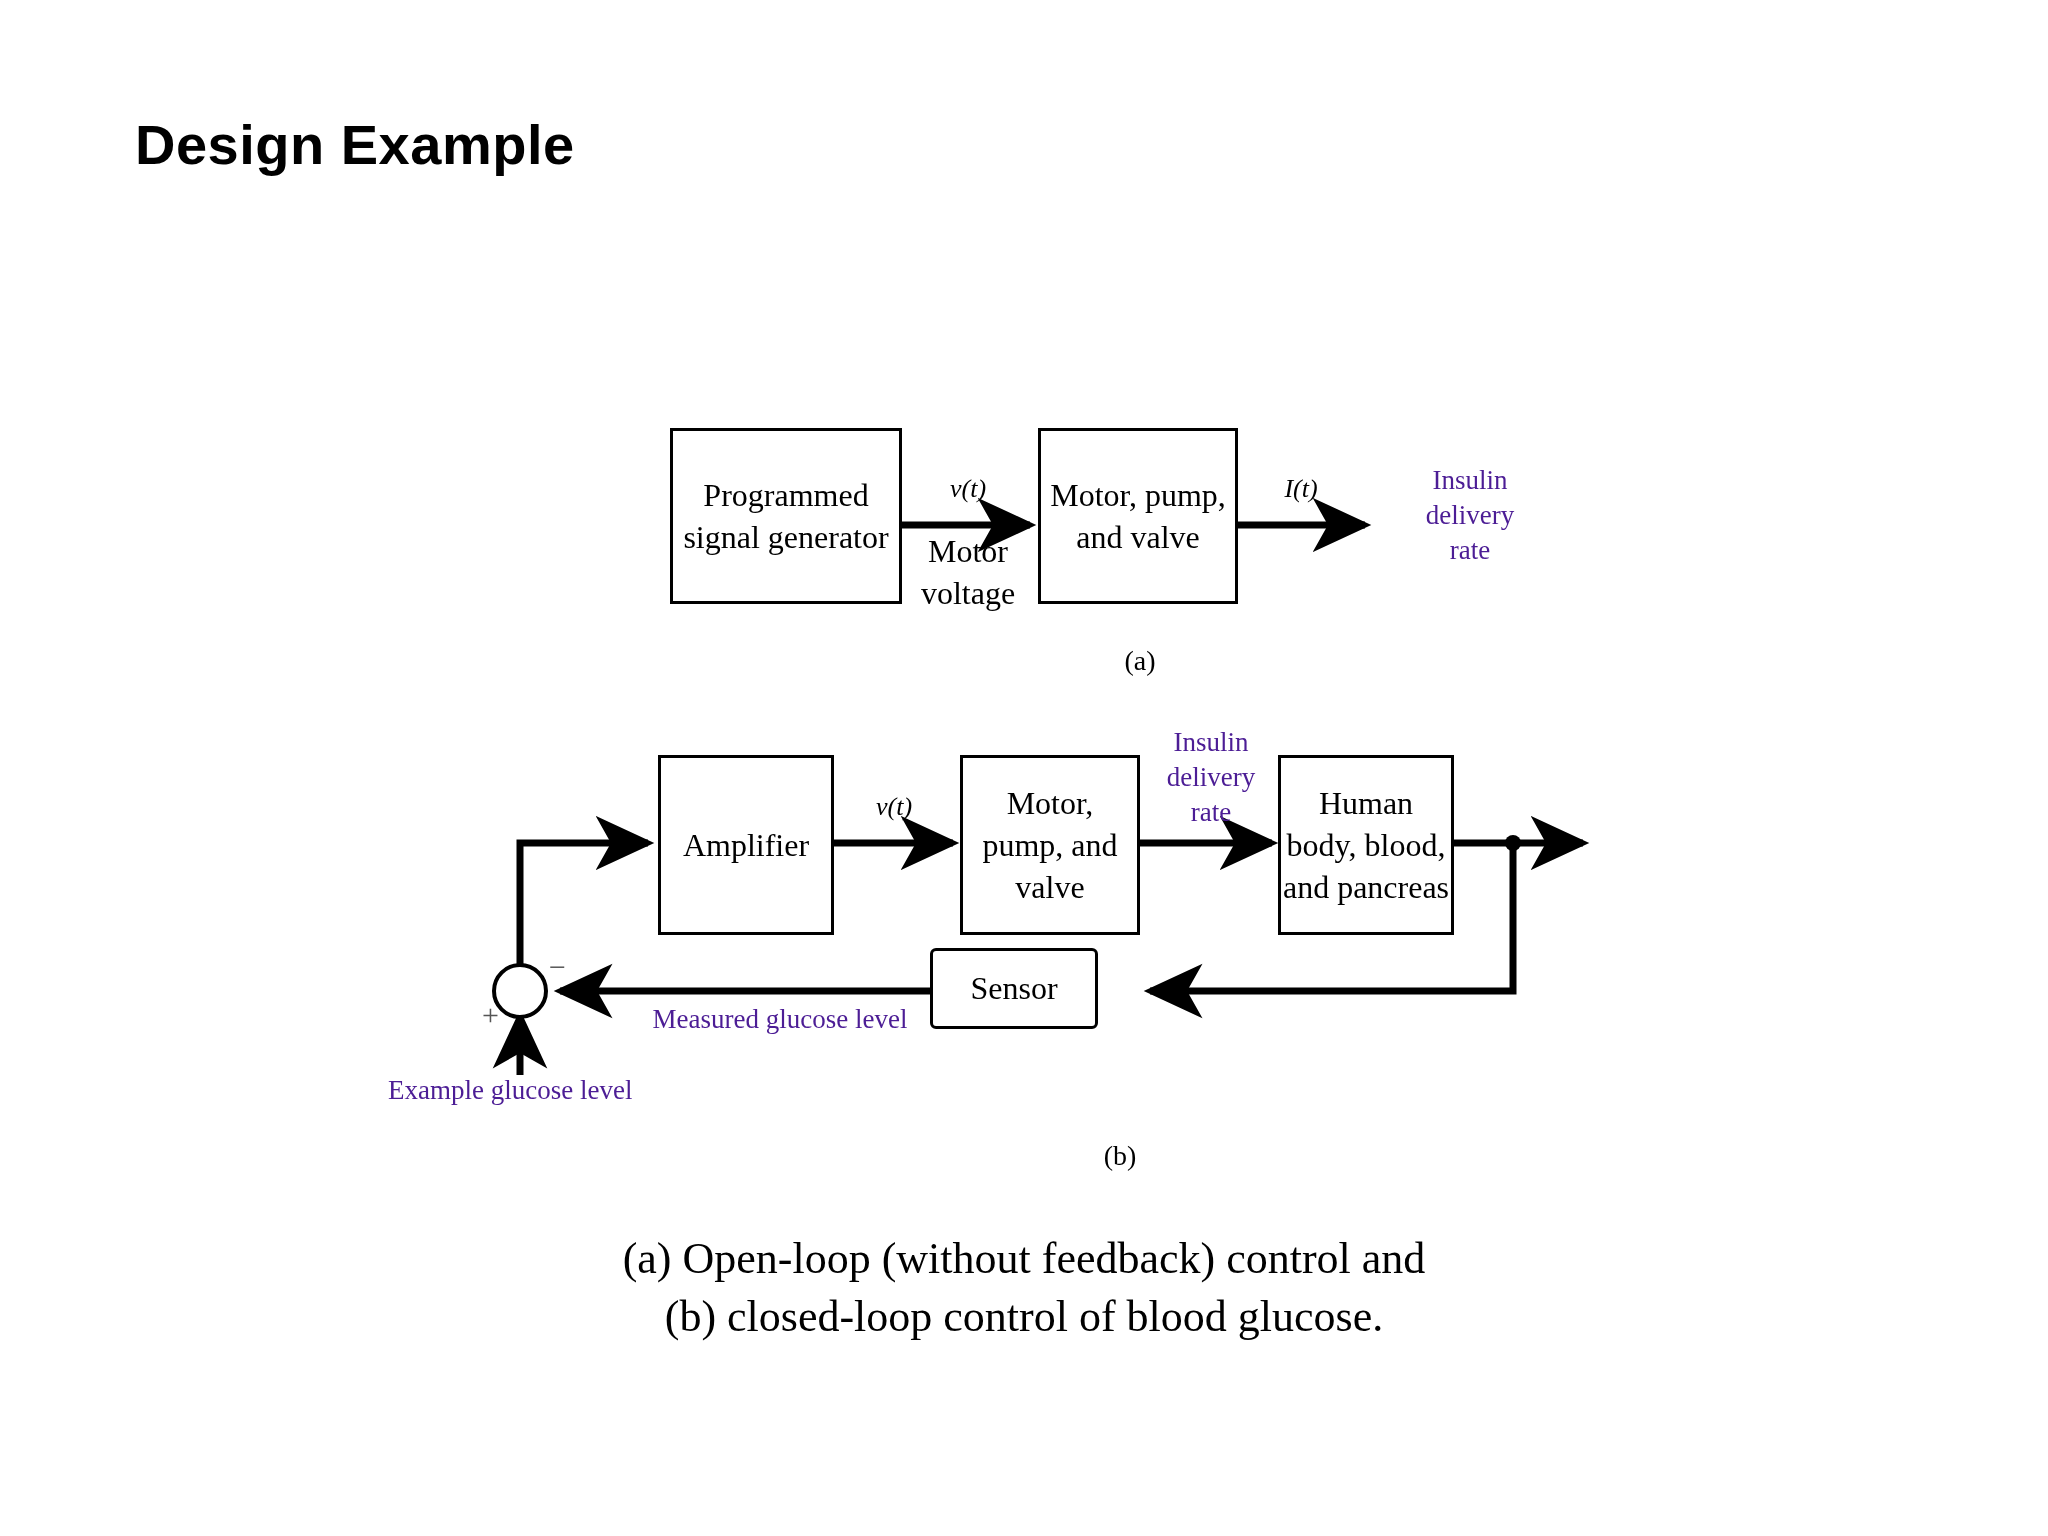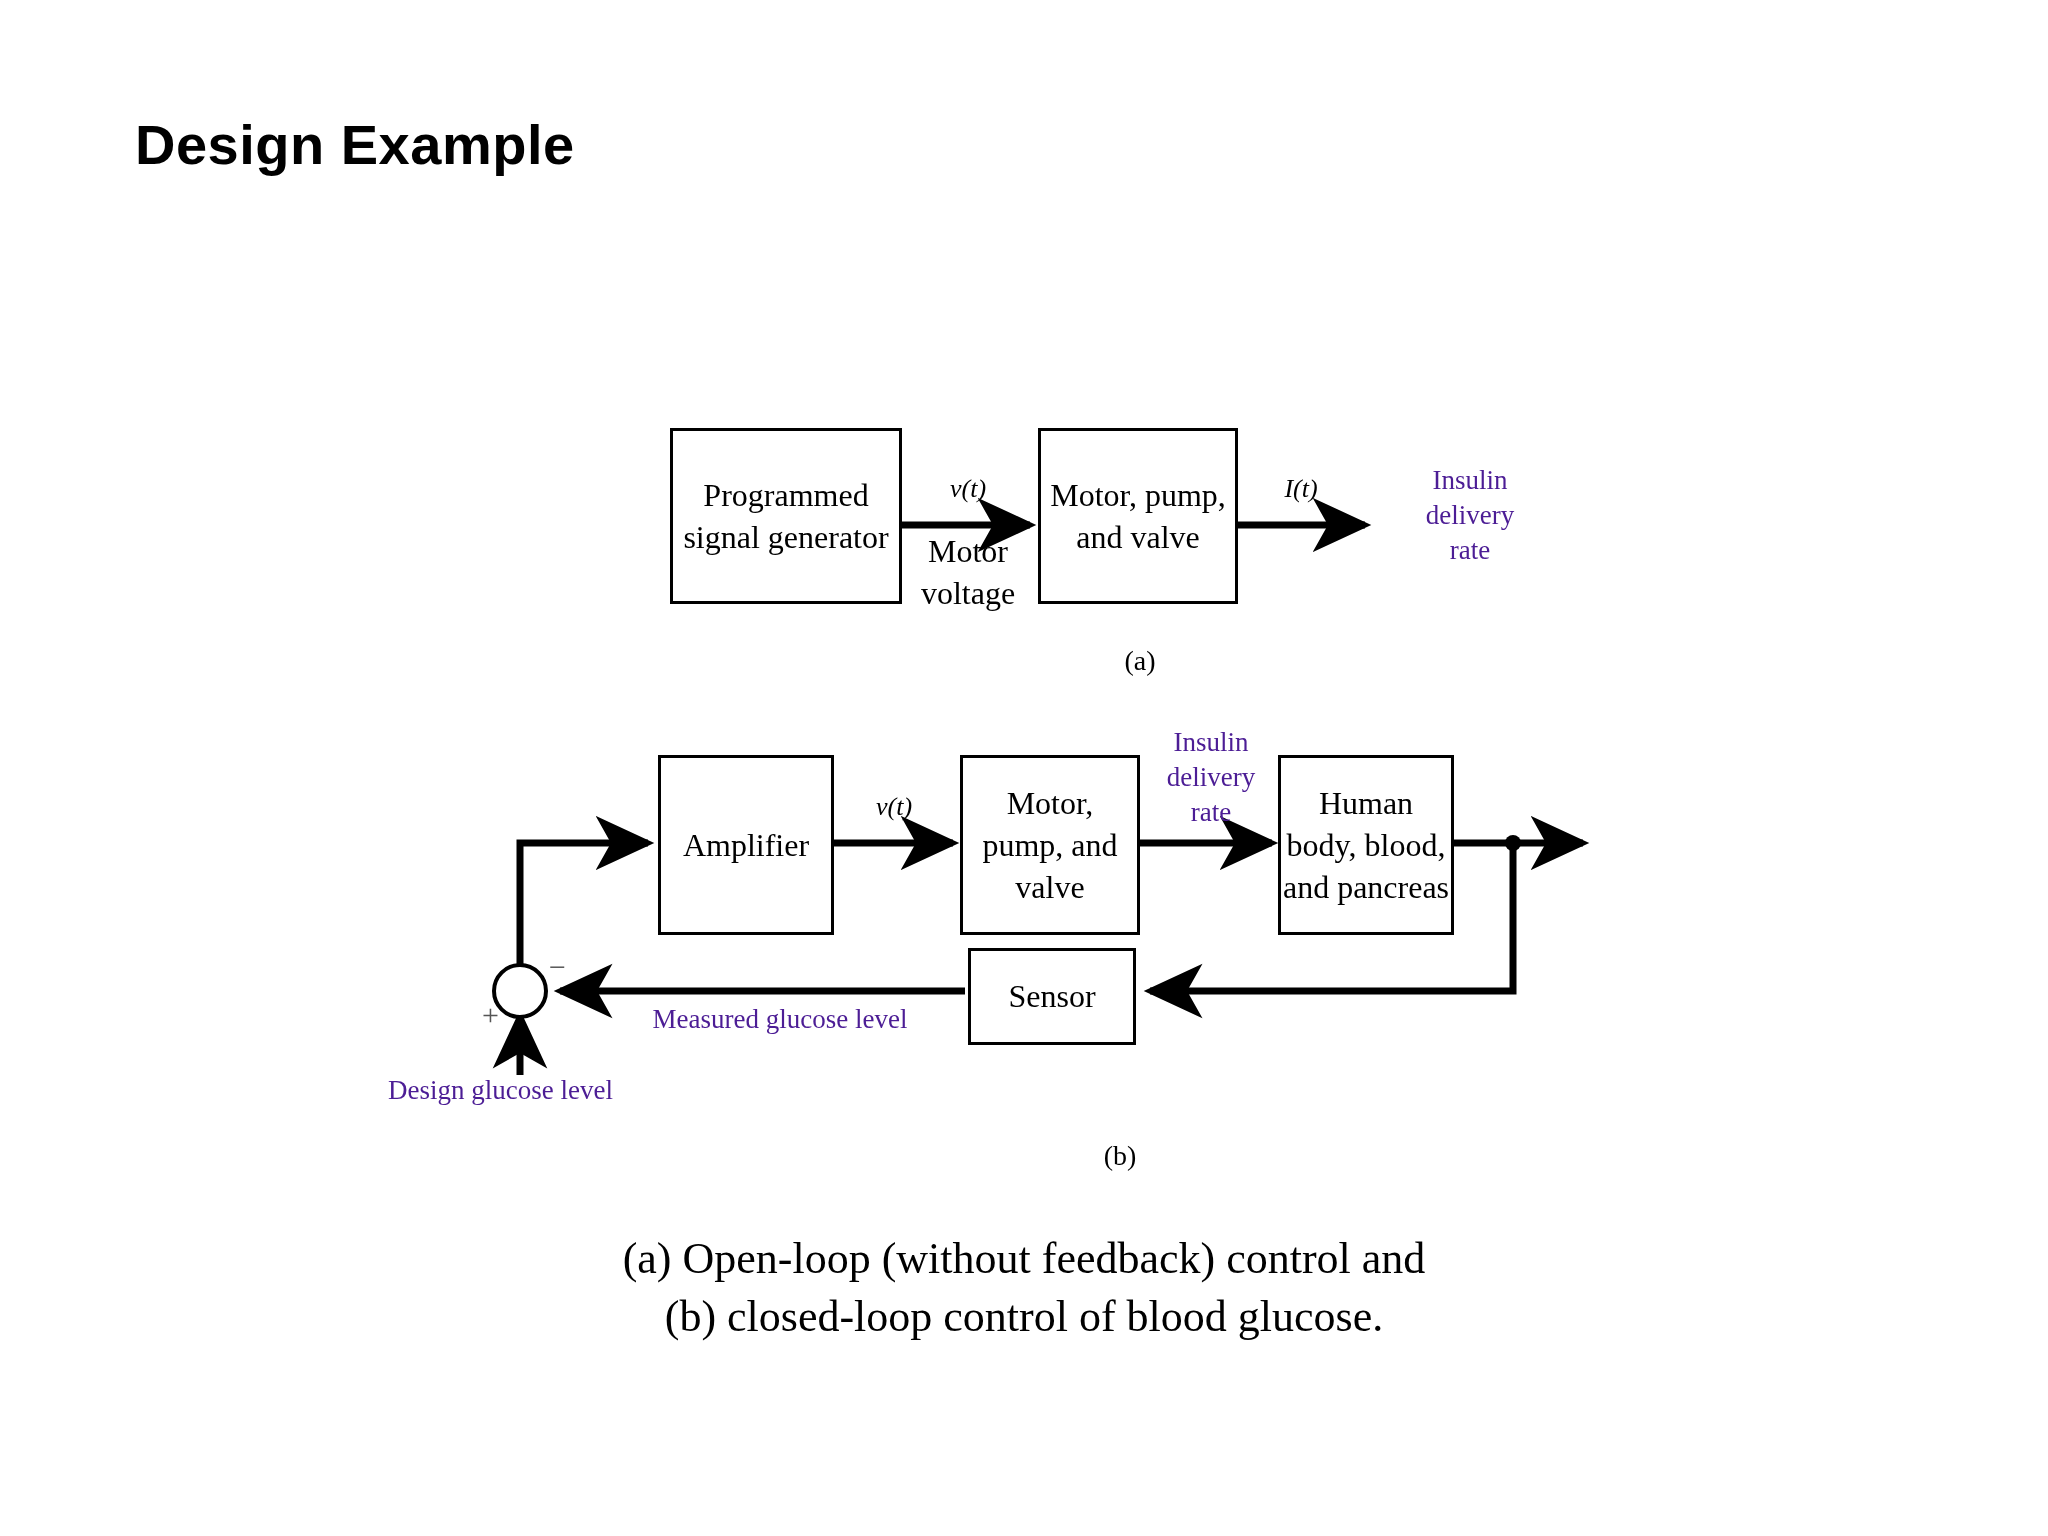--- a/index.html
+++ b/index.html
@@ -194,32 +194,32 @@
   <div class="blk" style="left:960px; top:755px; width:180px; height:180px;">Motor,
 pump,
 and
 valve</div>
 
   <div class="blk" style="left:1278px; top:755px; width:176px; height:180px;">Human
 body,
 blood, and
 pancreas</div>
 
-  <div class="blk" style="left:968px; top:948px; width:168px; height:97px;">Sensor</div>
+  <div class="blk" style="left:930px; top:948px; width:168px; height:81px;border-radius:6px;">Sensor</div>
 
   <div class="lbl ital" style="left:835px; top:790px; width:118px;">v(t)</div>
 
   <div class="cyan" style="left:1146px; top:725px; width:130px;">Insulin
 delivery
 rate</div>
 
 
   <div class="cyan" style="left:630px; top:1002px; width:300px; text-align:center;">Measured glucose level</div>
 
-  <div class="cyan" style="left:388px; top:1073px; width:280px; text-align:left;">Design glucose level</div>
+  <div class="cyan" style="left:388px; top:1073px; width:280px; text-align:left;">Example glucose level</div>
 
   <div class="sign" style="left:549px; top:952px;">−</div>
 
   <div class="sign" style="left:482px; top:1000px;">+</div>
 
   <div class="subtag" style="left:1020px; top:1140px; width:200px;">(b)</div>
 
 </div>
 
 <div id="caption">(a) Open-loop (without feedback) control and

